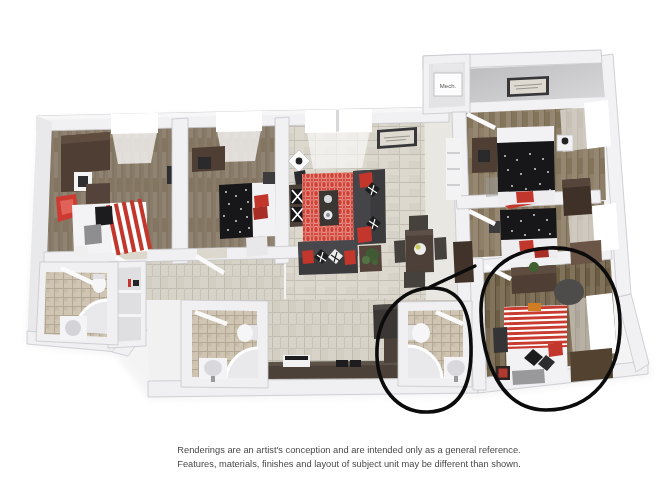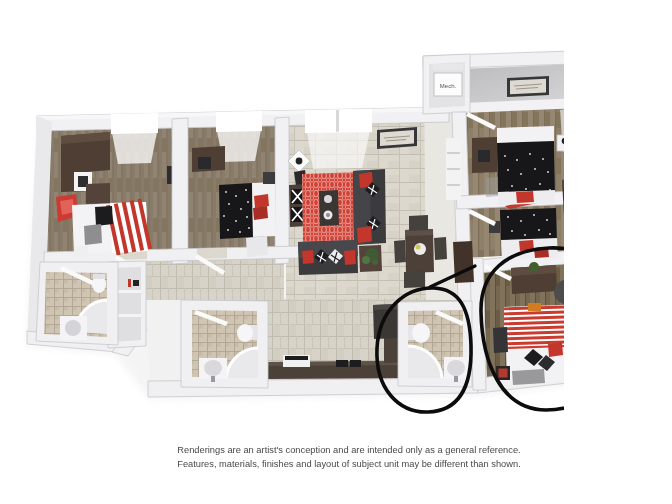--- a/index.html
+++ b/index.html
@@ -1,16 +1,16 @@
 <!DOCTYPE html>
 <html><head>
 <meta charset="utf-8">
 <style>
 html,body{margin:0;padding:0;background:#ffffff;}
-#stage{position:relative;width:564px;height:504px;background:#ffffff;overflow:hidden;
+#stage{position:relative;width:672px;height:504px;background:#ffffff;overflow:hidden;
 font-family:"Liberation Sans",sans-serif;}
 svg{position:absolute;top:0;left:0;}
 </style>
 </head>
 <body>
 <div id="stage">
 <svg width="672" height="504" viewBox="0 0 672 504">
 <defs>
 <pattern id="wood1" width="9" height="40" patternUnits="userSpaceOnUse">
   <rect width="9" height="40" fill="#897b69"></rect>

